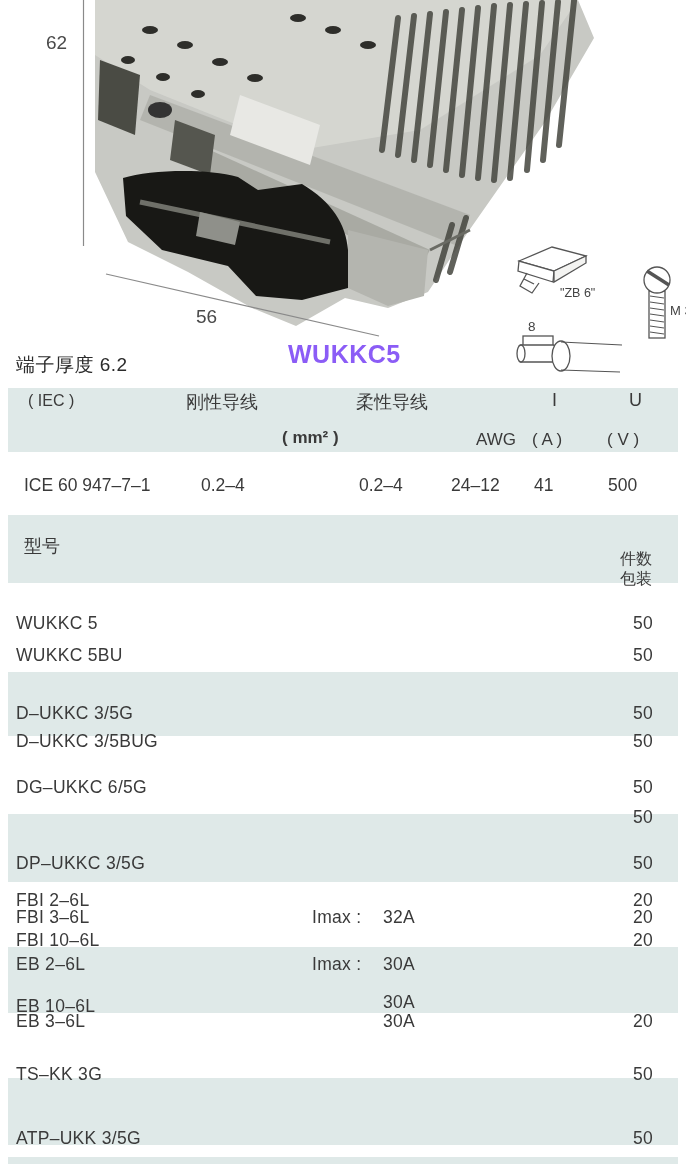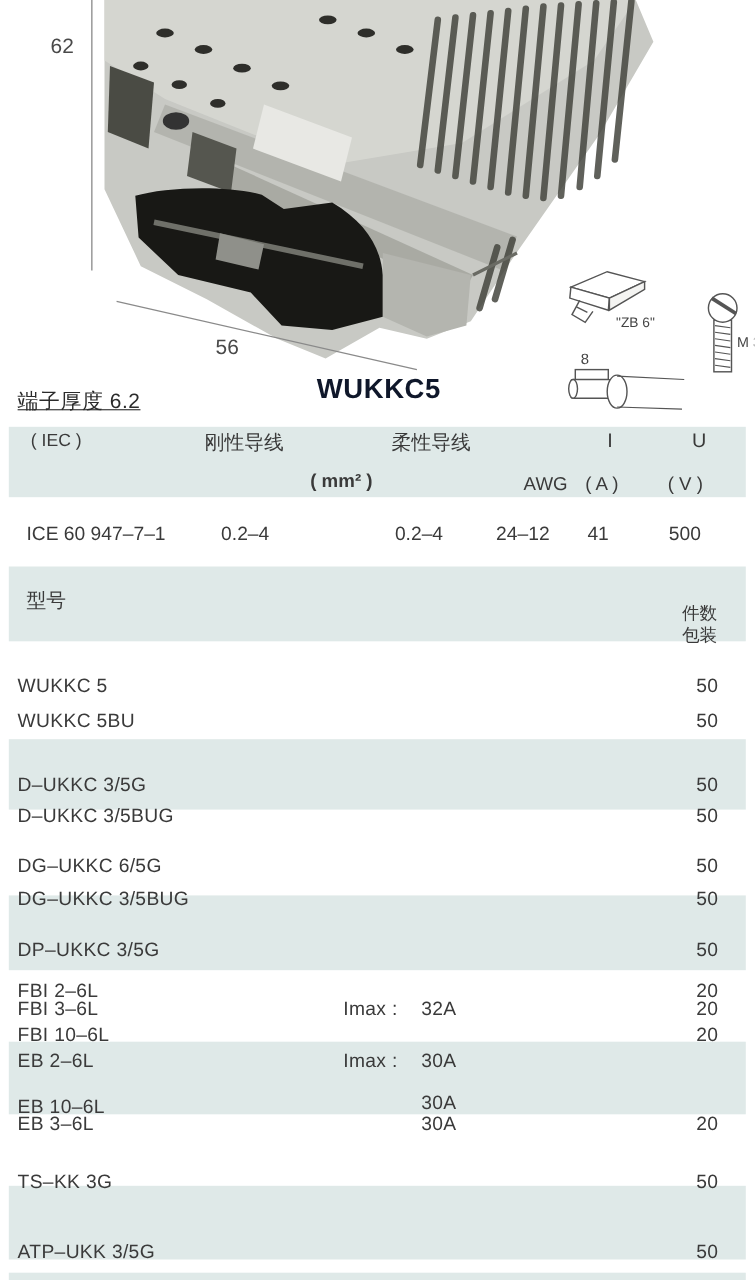--- a/index.html
+++ b/index.html
@@ -5,22 +5,22 @@
   html,body{margin:0;padding:0;background:#fff;}
   #stage{
     position:relative;width:686px;height:1164px;background:#fff;overflow:hidden;
     font-family:"Liberation Sans","DejaVu Sans",sans-serif;color:#3a3a3a;
   }
   .abs{position:absolute;white-space:nowrap;}
   svg.art{position:absolute;left:0;top:0;z-index:1;}
   
   #dim62{left:46px;top:32px;font-size:19px;color:#4a4a4a;z-index:2;}
   #dim56{left:196px;top:306px;font-size:19px;color:#4a4a4a;z-index:2;}
-  #thickness{left:16px;top:352px;font-size:19px;color:#2b2b2b;z-index:2;letter-spacing:0.5px;text-decoration:underline;}
-  #prod-title{left:288px;top:340px;font-size:25px;font-weight:700;color:#0f172a;z-index:2;letter-spacing:0.5px;}
+  #thickness{left:16px;top:352px;font-size:19px;color:#2b2b2b;z-index:2;letter-spacing:0.5px;}
+  #prod-title{left:288px;top:340px;font-size:25px;font-weight:700;color:#8b5cf6;z-index:2;letter-spacing:0.5px;}
   #zb-label{left:560px;top:286px;font-size:12.5px;color:#444;z-index:2;}
   #m3-label{left:670px;top:303px;font-size:13px;color:#444;z-index:2;}
   #wire8{left:528px;top:319px;font-size:13.5px;color:#444;z-index:2;}
   
   .band{position:absolute;left:8px;width:670px;background:#dfe9e8;z-index:1;}
   #band-spec{top:388px;height:64px;}
   #band-modelhdr{top:515px;height:68px;}
   #band-a{top:672px;height:64px;}
   #band-b{top:814px;height:68px;}
   #band-c{top:947px;height:66px;}
@@ -205,21 +205,20 @@
       <span class="m-name">D–UKKC 3/5BUG</span>
 
       <span class="m-qty">50</span>
     </div>
       <div class="mrow r4">
       <span class="m-name">DG–UKKC 6/5G</span>
 
       <span class="m-qty">50</span>
     </div>
       <div class="mrow r5">
-      <span class="m-name">DG–UKKC 3/5BUG</span>
 
       <span class="m-qty">50</span>
     </div>
       <div class="mrow r6">
       <span class="m-name">DP–UKKC 3/5G</span>
 
       <span class="m-qty">50</span>
     </div>
       <div class="mrow r7">
       <span class="m-name">FBI 2–6L</span>

